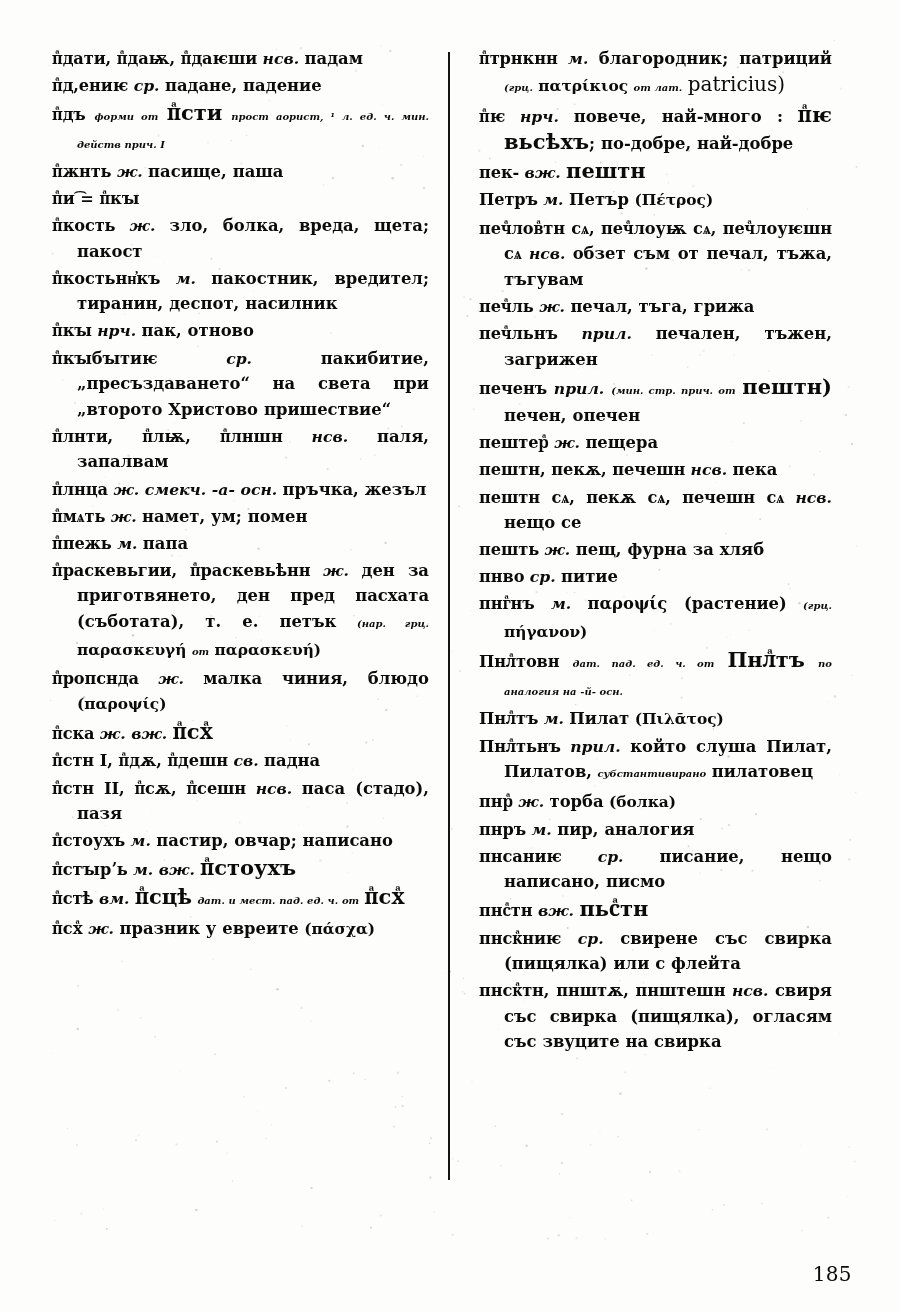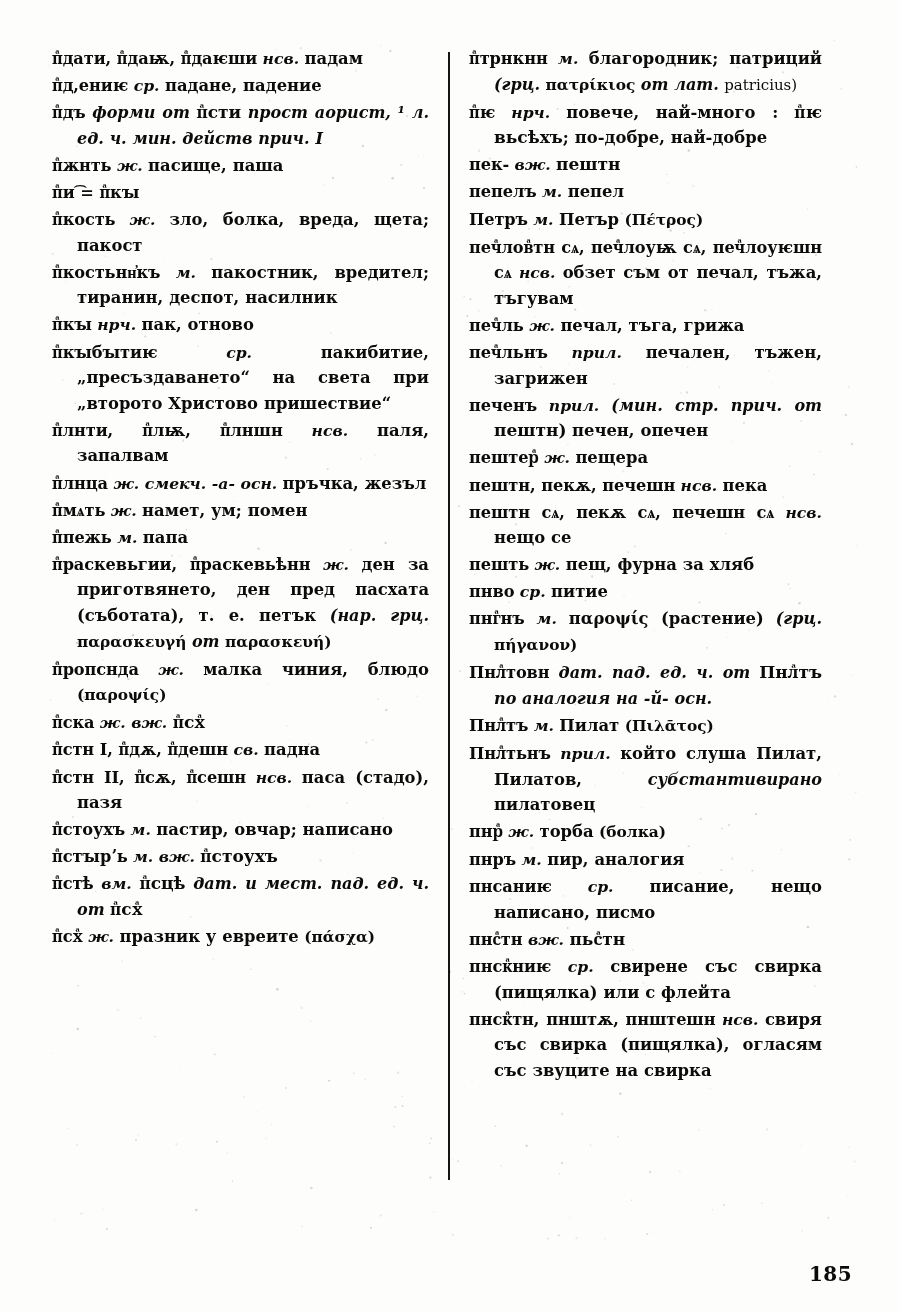--- a/index.html
+++ b/index.html
@@ -34,21 +34,21 @@
     left: 0; top: 0;
     width: 900px; height: 1312px;
   }
 
   .columns {
     position: absolute;
     left: 52px;
     top: 46px;
     width: 800px;
     display: flex;
-    gap: 0;
+    gap: 10px;
   }
   .col {
     width: 385px;
     box-sizing: border-box;
   }
   .col-left { padding-right: 8px; }
   .col-right { padding-left: 32px; }
 
   .divider {
     position: absolute;
@@ -77,51 +77,51 @@
   
   .hw {
     font-family: "DejaVu Serif", "Liberation Serif", serif;
     font-weight: 700;
     font-size: 16.2px;
     letter-spacing: -0.1px;
   }
   
   .ocs {
     font-weight: 700;
-    font-size: 17px;
+    font-size: 21px;
   }
   
   .gr {
     font-style: italic;
     font-weight: 700;
     font-size: 15.6px;
   }
   
   .it {
     font-style: italic;
     font-weight: 700;
-    font-size: 16px;
+    font-size: 10px;
   }
   
   .gl { font-weight: 600; }
   
   .grk {
     font-weight: 600;
     font-size: 15.4px;
   }
   .lat {
     font-weight: 400;
-    font-size: 15px;
+    font-size: 20px;
   }
 
   .folio {
     position: absolute;
     right: 48px;
     bottom: 26px;
-    font-weight: 700;
+    font-weight: 400;
     font-size: 20px;
     letter-spacing: .4px;
   }
 </style>
 </head>
 <body>
 
 <div id="paper"></div>
 
 <div id="page">
@@ -150,21 +150,20 @@
         <p class="entry"><span class="hw">пⷶстн II, пⷶсѫ, пⷶсешн</span> <span class="gr">нсв.</span> <span class="gl">паса (стадо), пазя</span></p>
         <p class="entry nojust"><span class="hw">пⷶстоухъ</span> <span class="gr">м.</span> <span class="gl">пастир, овчар; написано</span></p>
         <p class="entry nojust"><span class="hw">пⷶстꙑрʼь</span> <span class="gr">м. вж.</span> <span class="ocs">пⷶстоухъ</span></p>
         <p class="entry"><span class="hw">пⷶстѣ</span> <span class="gr">вм.</span> <span class="ocs">пⷶсцѣ</span> <span class="it">дат. и мест. пад. ед. ч. от</span> <span class="ocs">пⷶсхⷶ</span></p>
         <p class="entry nojust"><span class="hw">пⷶсхⷶ</span> <span class="gr">ж.</span> <span class="gl">празник у евреите</span> <span class="grk">(πάσχα)</span></p>
       </div>
     <div class="col col-right">
         <p class="entry"><span class="hw">пⷶтрнкнн</span> <span class="gr">м.</span> <span class="gl">благородник; патриций</span> <span class="it">(грц.</span> <span class="grk">πατρίκιος</span> <span class="it">от лат.</span> <span class="lat">patricius)</span></p>
         <p class="entry"><span class="hw">пⷶѥ</span> <span class="gr">нрч.</span> <span class="gl">повече, най-много :</span> <span class="ocs">пⷶѥ вьсѣхъ</span><span class="gl">; по-добре, най-добре</span></p>
         <p class="entry nojust"><span class="hw">пек-</span> <span class="gr">вж.</span> <span class="ocs">пештн</span></p>
-        <p class="entry nojust"><span class="hw">пепелъ</span> <span class="gr">м.</span> <span class="gl">пепел</span></p>
         <p class="entry nojust"><span class="hw">Петръ</span> <span class="gr">м.</span> <span class="gl">Петър</span> <span class="grk">(Πέτρος)</span></p>
         <p class="entry"><span class="hw">печⷶловⷶтн сѧ, печⷶлоуѭ сѧ, печⷶлоуѥшн сѧ</span> <span class="gr">нсв.</span> <span class="gl">обзет съм от печал, тъжа, тъгувам</span></p>
         <p class="entry nojust"><span class="hw">печⷶль</span> <span class="gr">ж.</span> <span class="gl">печал, тъга, грижа</span></p>
         <p class="entry"><span class="hw">печⷶльнъ</span> <span class="gr">прил.</span> <span class="gl">печален, тъжен, загрижен</span></p>
         <p class="entry"><span class="hw">печенъ</span> <span class="gr">прил.</span> <span class="it">(мин. стр. прич. от</span> <span class="ocs">пештн)</span> <span class="gl">печен, опечен</span></p>
         <p class="entry nojust"><span class="hw">пештерⷶ</span> <span class="gr">ж.</span> <span class="gl">пещера</span></p>
         <p class="entry nojust"><span class="hw">пештн, пекѫ, печешн</span> <span class="gr">нсв.</span> <span class="gl">пека</span></p>
         <p class="entry"><span class="hw">пештн сѧ, пекѫ сѧ, печешн сѧ</span> <span class="gr">нсв.</span> <span class="gl">нещо се</span></p>
         <p class="entry nojust"><span class="hw">пешть</span> <span class="gr">ж.</span> <span class="gl">пещ, фурна за хляб</span></p>
         <p class="entry nojust"><span class="hw">пнво</span> <span class="gr">ср.</span> <span class="gl">питие</span></p>

